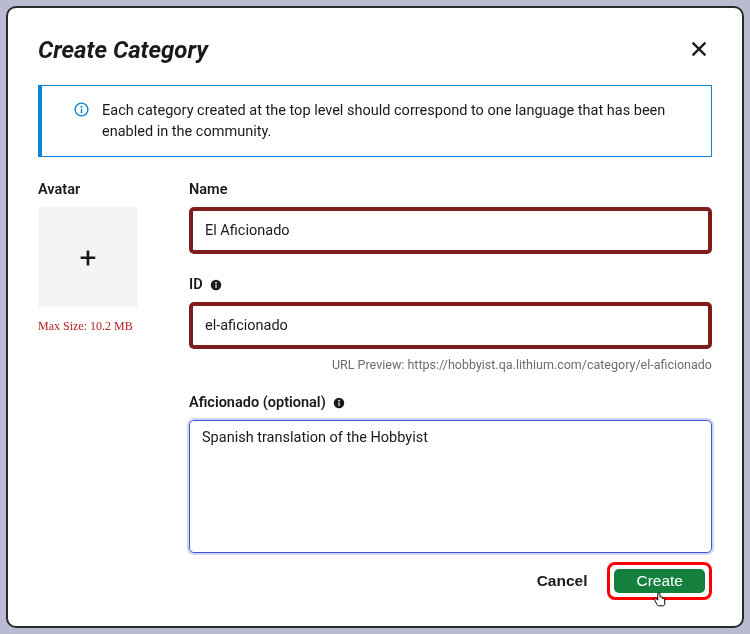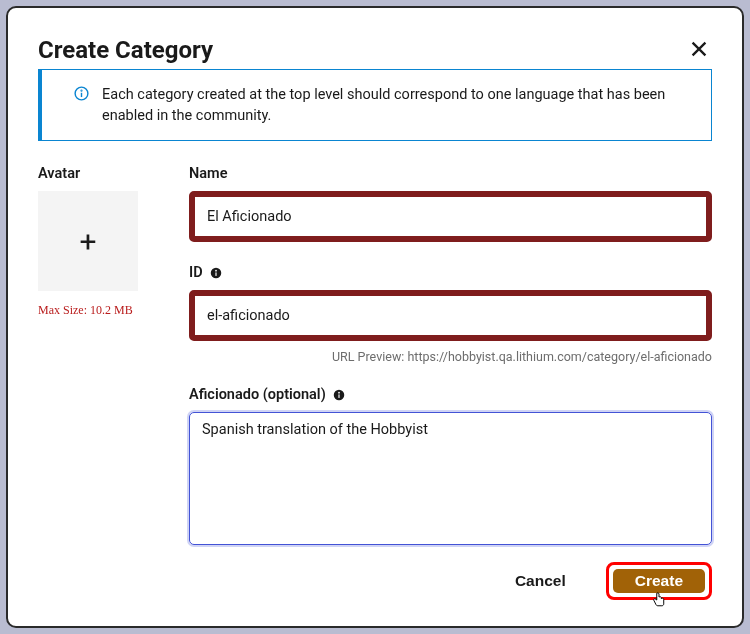--- a/index.html
+++ b/index.html
@@ -18,21 +18,22 @@
       border-radius: 10px;
       width: 738px;
       height: 622px;
       padding: 28px 30px 24px 30px;
       position: relative;
     }
     .modal-header {
       display: flex;
       justify-content: space-between;
       align-items: flex-start;
-      margin-bottom: 4px;
+      margin-bottom: 20px;
+      font-style: italic;
     }
     .modal-title {
       font-size: 24px;
       font-weight: 700;
       color: #1a1a1a;
     }
     .close-btn {
       background: none;
       border: none;
       cursor: pointer;
@@ -91,21 +92,21 @@
       margin-bottom: 12px;
       cursor: pointer;
     }
     .avatar-caption {
       font-size: 12px;
       color: #b91c1c;
       font-family: Liberation Serif, serif;
     }
     .text-input {
       width: 100%;
-      border: 6px solid #7f1d1d;
+      border: 4px solid #7f1d1d;
       border-radius: 5px;
       padding: 11px 12px;
       font-size: 14.5px;
       color: #1a1a1a;
       font-family: inherit;
     }
     .text-area {
       width: 100%;
       border: 1px solid #4353d6;
       border-radius: 5px;
@@ -129,44 +130,44 @@
       width: 14px;
       height: 14px;
       display: inline-flex;
     }
     .small-info-icon svg { width: 14px; height: 14px; }
     .footer {
       position: absolute;
       bottom: 24px;
       right: 30px;
       display: flex;
-      gap: 24px;
+      gap: 4px;
       align-items: center;
     }
     .btn-cancel {
       background: none;
       border: none;
       font-size: 15.5px;
       font-weight: 700;
       color: #1a1a1a;
       padding: 12px 16px;
       cursor: pointer;
     }
     .btn-create-wrap {
       border: 3px solid #ff0000;
       border-radius: 8px;
       padding: 4px;
       position: relative;
     }
     .btn-create {
-      background: #a16207;
+      background: #15803d;
       border: none;
       color: #fff;
       font-size: 15.5px;
-      font-weight: 700;
+      font-weight: 400;
       padding: 3px 22px;
       border-radius: 5px;
       cursor: pointer;
     }
     .cursor-pointer-icon {
       position: absolute;
       bottom: -12px;
       left: 50%;
       transform: translateX(-50%);
       width: 18px;

